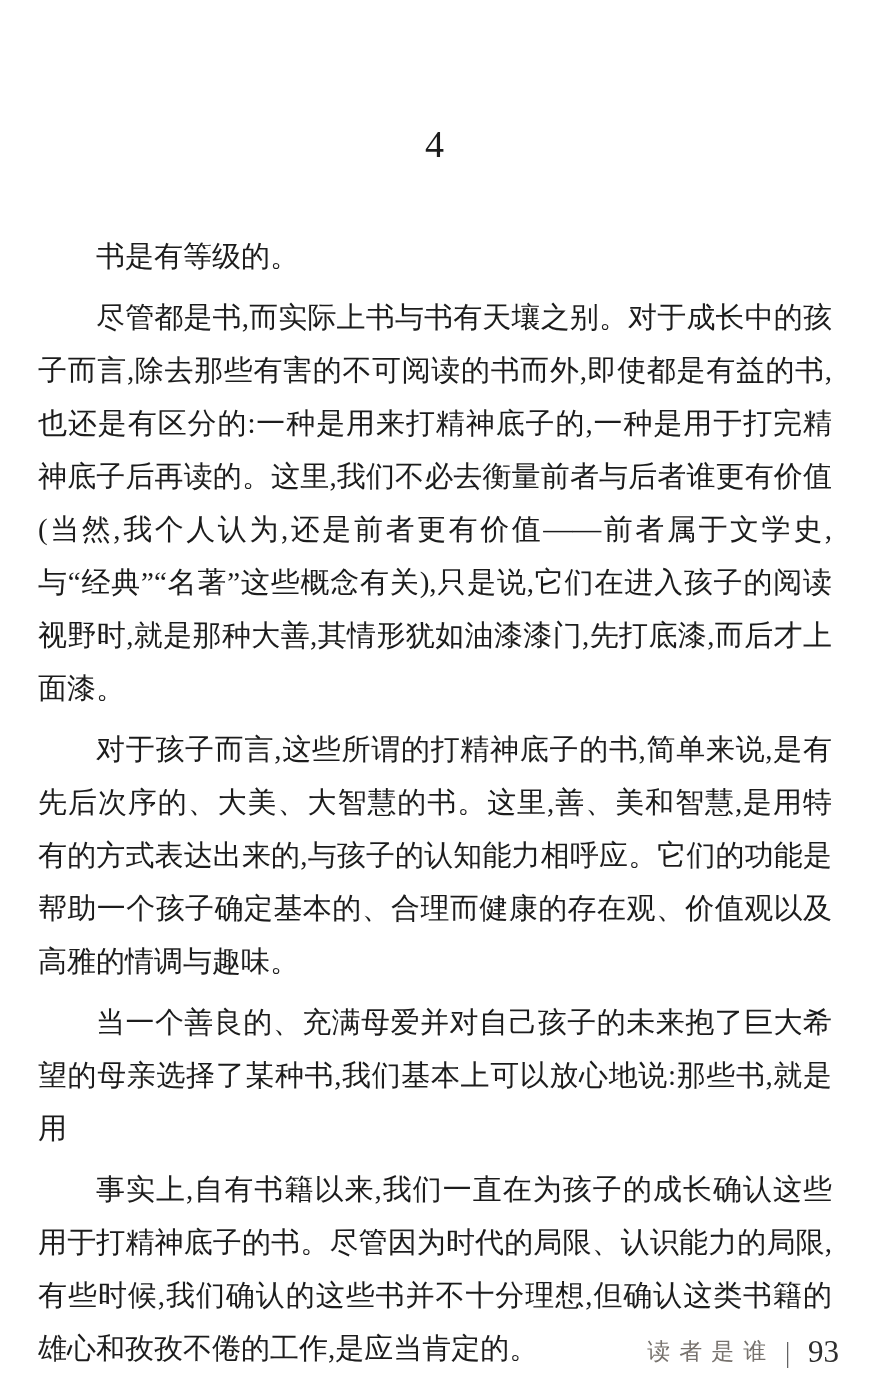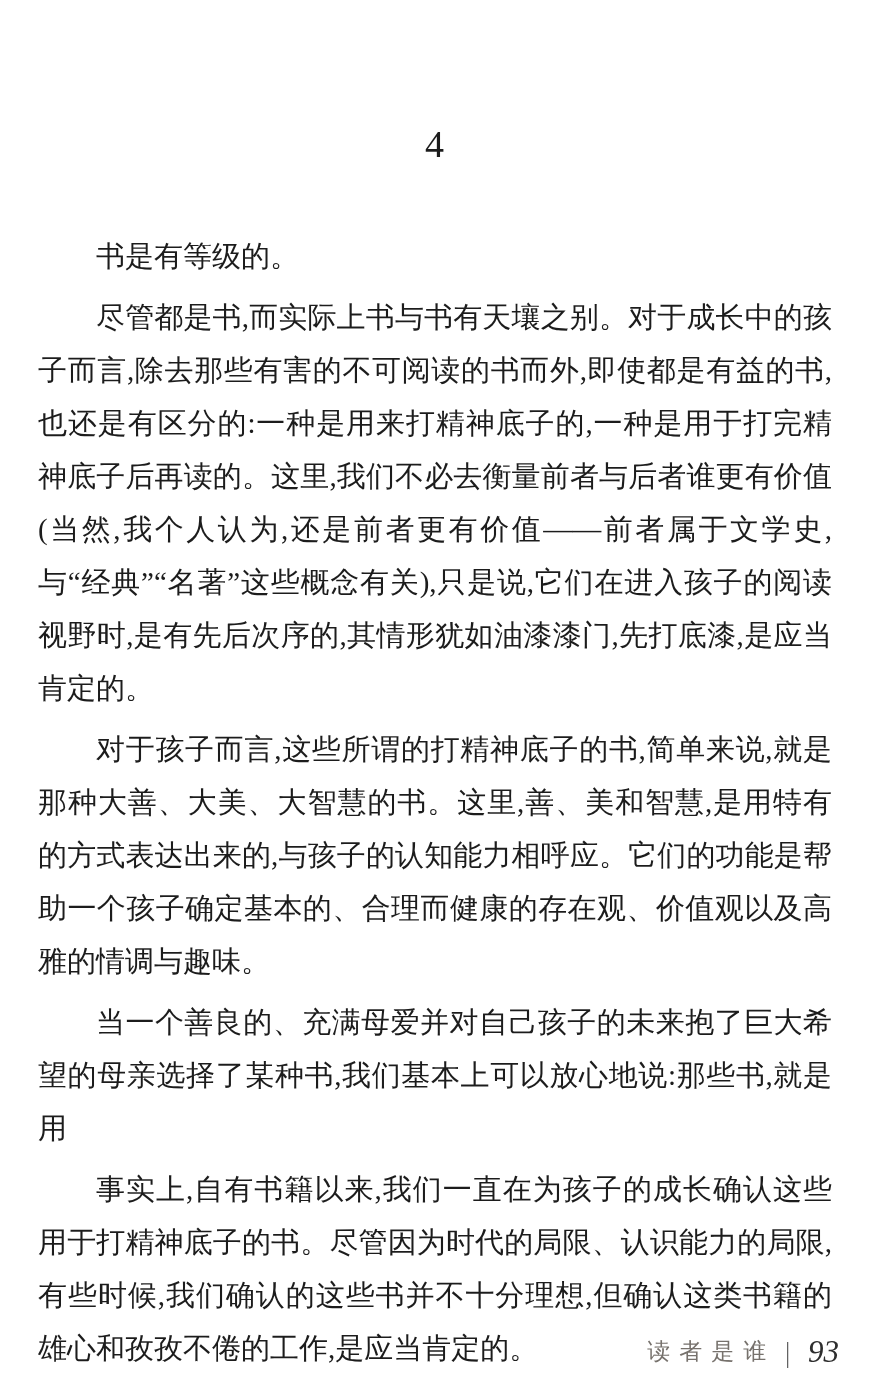--- a/index.html
+++ b/index.html
@@ -56,36 +56,35 @@
   .footer-separator {
     display: inline-block;
     color: #5a5a5a;
     font-size: 24px;
     line-height: 1;
     margin: 0 18px 0 10px;
     transform: scaleY(1.2);
   }
   .page-number {
     font-size: 31px;
-    font-style: italic;
     color: #2e2e2e;
     line-height: 1;
   }
 </style>
 </head>
 <body>
 
 <div class="page">
 
   <div class="chapter-number">4</div>
 
   <div class="body-text">
     <p>书是有等级的。</p>
-    <p>尽管都是书,而实际上书与书有天壤之别。对于成长中的孩子而言,除去那些有害的不可阅读的书而外,即使都是有益的书,也还是有区分的:一种是用来打精神底子的,一种是用于打完精神底子后再读的。这里,我们不必去衡量前者与后者谁更有价值(当然,我个人认为,还是前者更有价值——前者属于文学史,与“经典”“名著”这些概念有关),只是说,它们在进入孩子的阅读视野时,是有先后次序的,其情形犹如油漆漆门,先打底漆,是应当肯定的。</p>
-    <p>对于孩子而言,这些所谓的打精神底子的书,简单来说,就是那种大善、大美、大智慧的书。这里,善、美和智慧,是用特有的方式表达出来的,与孩子的认知能力相呼应。它们的功能是帮助一个孩子确定基本的、合理而健康的存在观、价值观以及高雅的情调与趣味。</p>
+    <p>尽管都是书,而实际上书与书有天壤之别。对于成长中的孩子而言,除去那些有害的不可阅读的书而外,即使都是有益的书,也还是有区分的:一种是用来打精神底子的,一种是用于打完精神底子后再读的。这里,我们不必去衡量前者与后者谁更有价值(当然,我个人认为,还是前者更有价值——前者属于文学史,与“经典”“名著”这些概念有关),只是说,它们在进入孩子的阅读视野时,就是那种大善,其情形犹如油漆漆门,先打底漆,而后才上面漆。</p>
+    <p>对于孩子而言,这些所谓的打精神底子的书,简单来说,是有先后次序的、大美、大智慧的书。这里,善、美和智慧,是用特有的方式表达出来的,与孩子的认知能力相呼应。它们的功能是帮助一个孩子确定基本的、合理而健康的存在观、价值观以及高雅的情调与趣味。</p>
     <p>当一个善良的、充满母爱并对自己孩子的未来抱了巨大希望的母亲选择了某种书,我们基本上可以放心地说:那些书,就是用</p>
     <p>事实上,自有书籍以来,我们一直在为孩子的成长确认这些用于打精神底子的书。尽管因为时代的局限、认识能力的局限,有些时候,我们确认的这些书并不十分理想,但确认这类书籍的雄心和孜孜不倦的工作,是应当肯定的。</p>
   </div>
 
   <div class="page-footer">
     <span class="running-title">读者是谁</span>
     <span class="footer-separator">|</span>
     <span class="page-number">93</span>
   </div>
 

